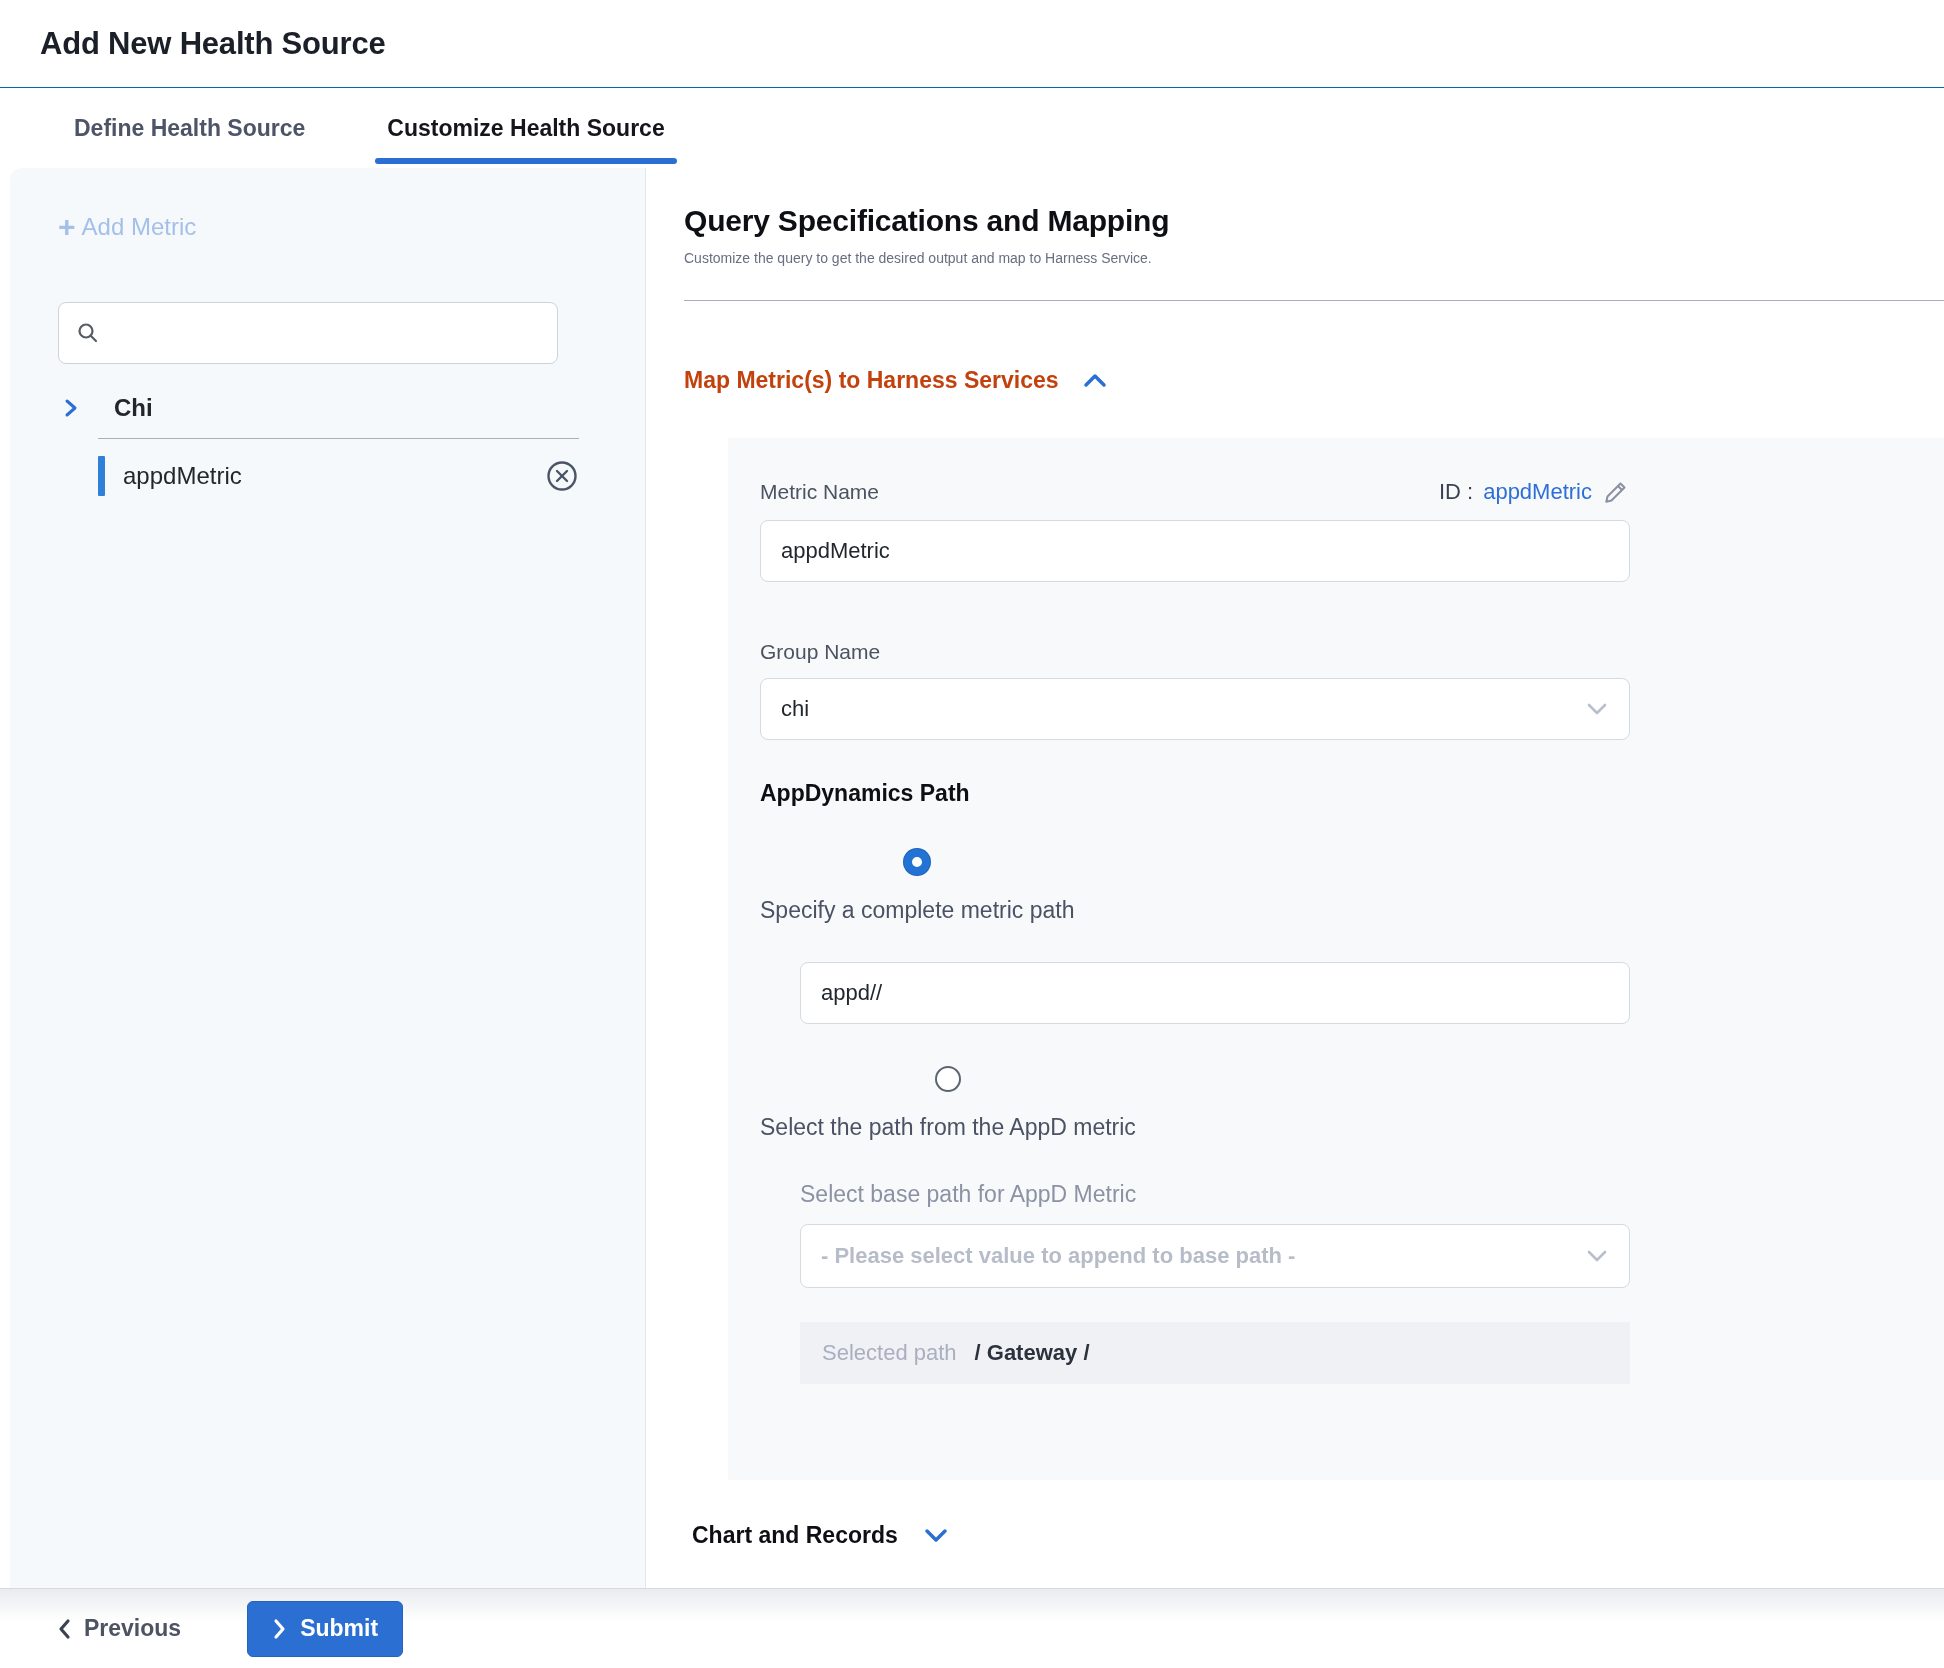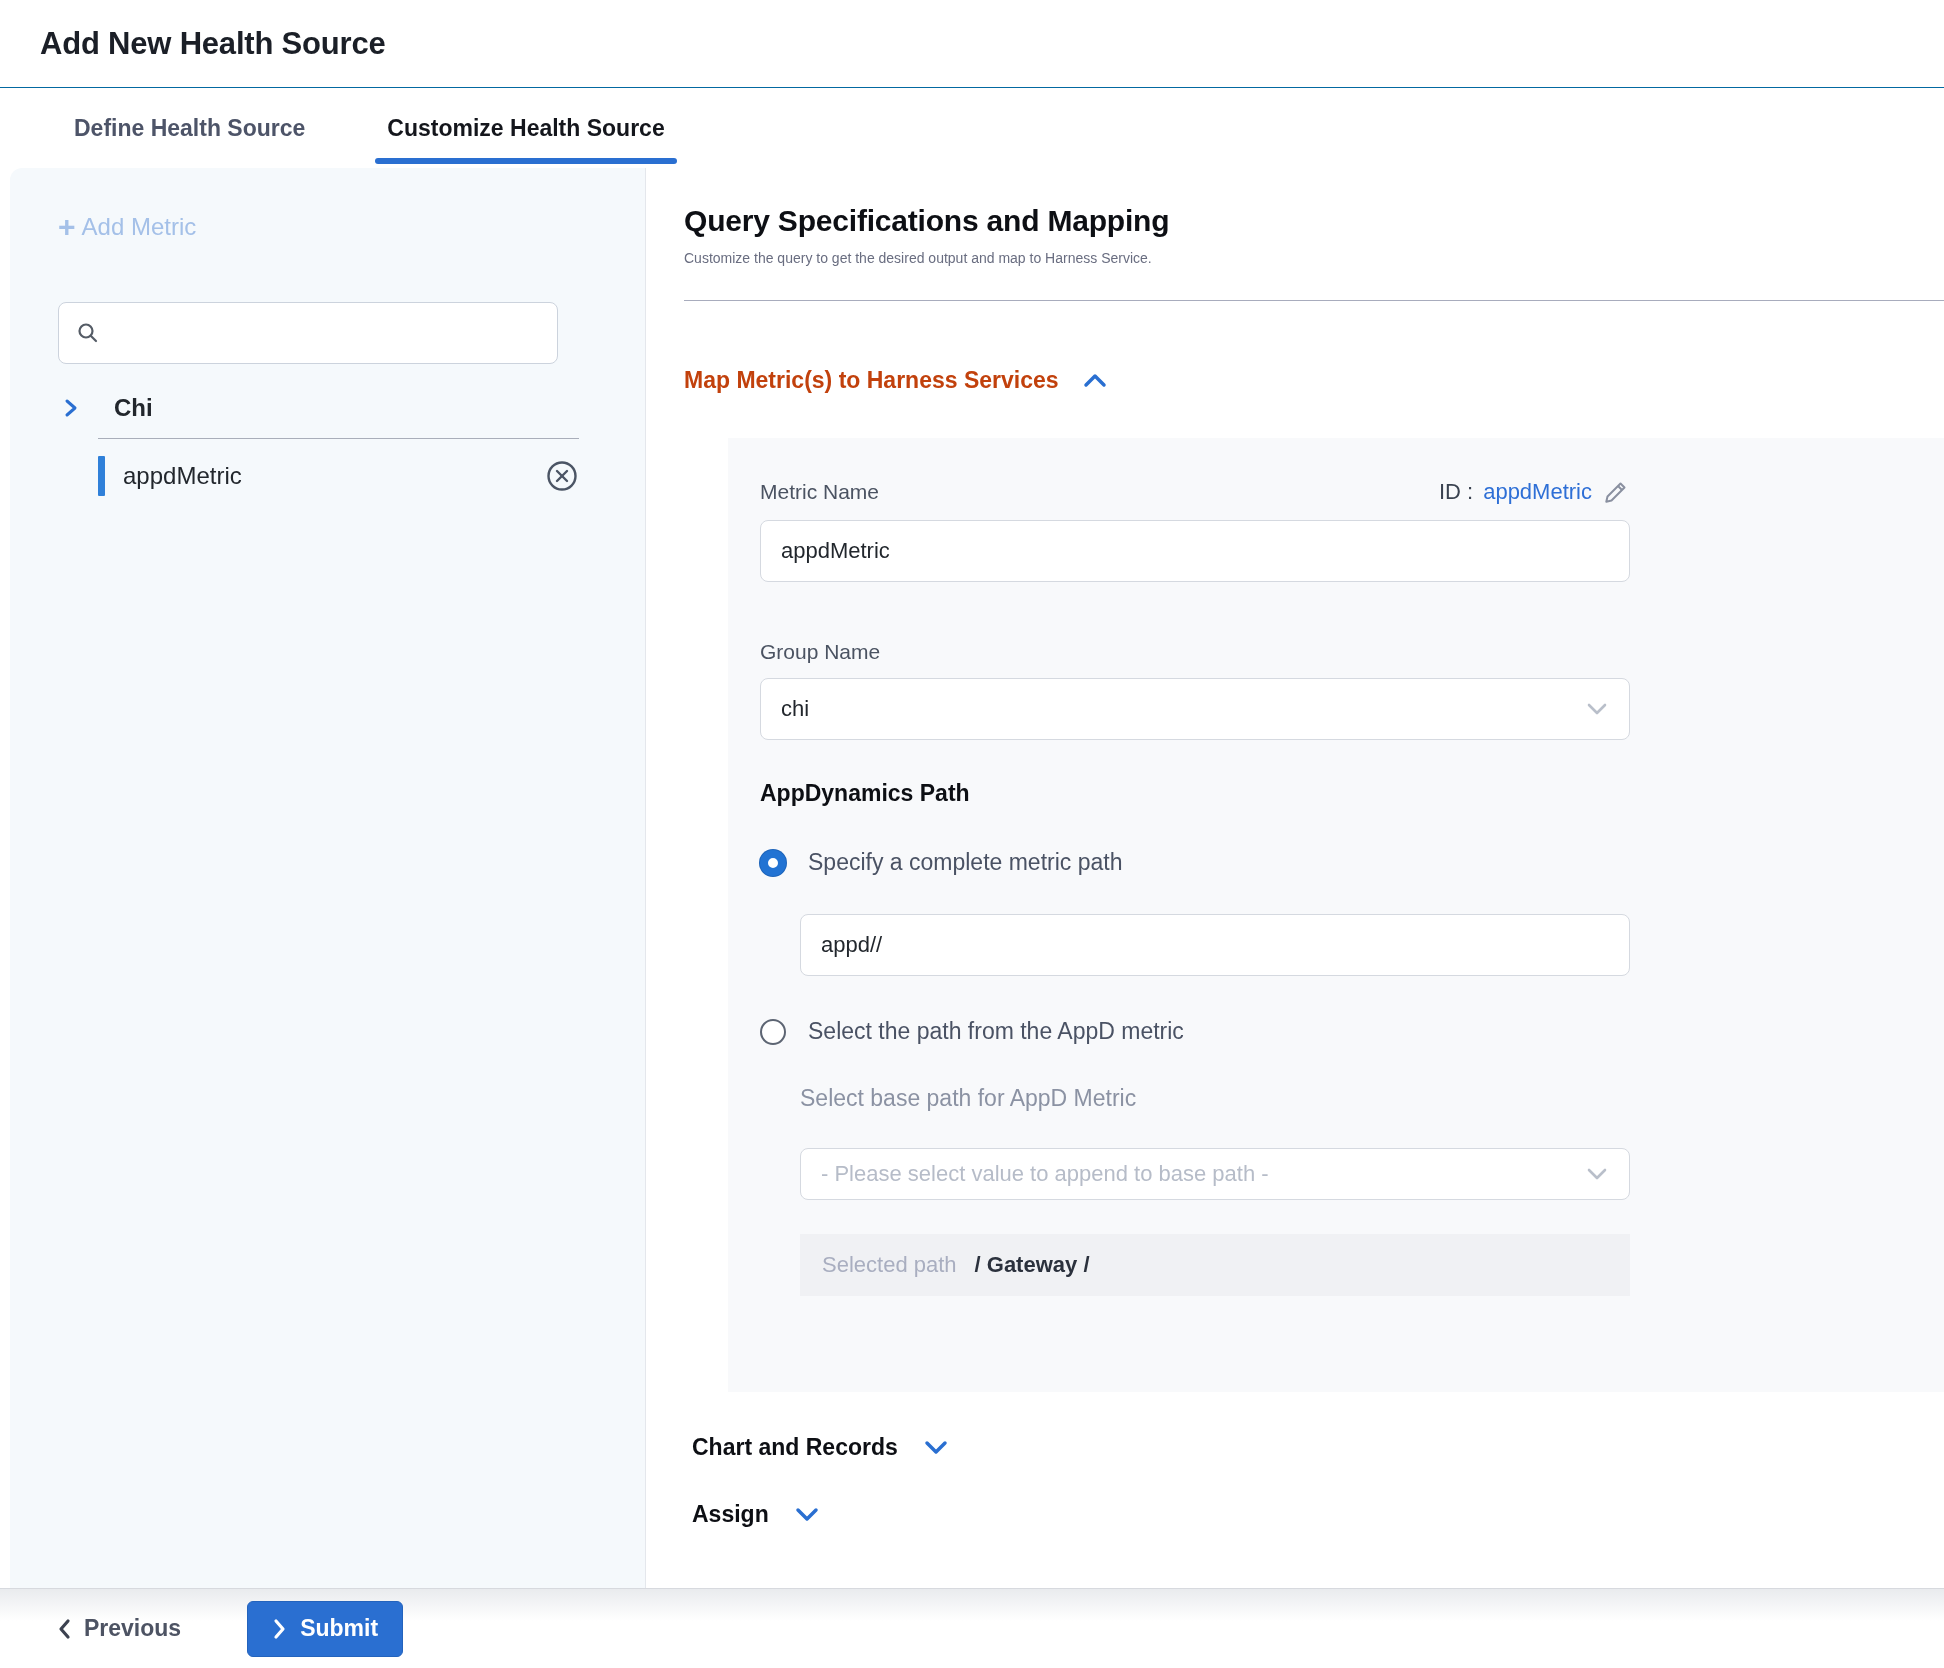--- a/index.html
+++ b/index.html
@@ -50,29 +50,29 @@
   .field-label { font-size:21px; color:#4b5362; }
   .id-chunk { display:flex; align-items:center; gap:10px; font-size:22px; }
   .id-chunk .id-static { color:#3a4250; }
   .id-chunk .id-link { color:#2e6fd6; cursor:pointer; }
   .text-input { margin-top:14px; width:870px; height:62px; border:1px solid #d5d9e0; border-radius:8px; background:#fff; font-size:22px; color:#22272d; padding:0 20px; outline:none; }
   .select { margin-top:14px; width:870px; height:62px; border:1px solid #d5d9e0; border-radius:8px; background:#fff; display:flex; align-items:center; justify-content:space-between; padding:0 20px; cursor:pointer; }
   .select .val { font-size:22px; color:#22272d; }
   .select .val.placeholder { color:#b6bcc8; }
   .gap58 { margin-top:58px; }
   .appd-head { margin-top:40px; font-size:23px; font-weight:bold; color:#0d0f14; }
-  .radio-row { margin-top:42px; display:flex; align-items:center; gap:22px; cursor:pointer; width:max-content; }
+  .radio-row { margin-top:42px; display:flex; align-items:center; gap:22px; cursor:pointer; width:max-content;flex-direction:column; }
   .radio { width:26px; height:26px; border-radius:50%; background:#fff; flex:0 0 auto; }
   .radio.on { border:8px solid #2273d3; box-shadow:0 0 0 1px #1d64ba; }
   .radio.off { border:2px solid #5d6573; }
   .radio-label { font-size:23px; color:#4a5264; }
   .indent { margin-left:40px; }
   .path-input { margin-top:38px; width:830px; height:62px; }
   .sub-label { margin-top:40px; font-size:23px; color:#8b92a3; }
-  .base-select { margin-top:36px; width:830px; height:52px; }
+  .base-select { margin-top:16px; width:830px; height:64px;font-weight:bold; }
   .selected-path { margin-top:34px; width:830px; height:62px; background:#f0f1f4; display:flex; align-items:center; padding:0 22px; gap:18px; }
   .selected-path .sp-label { font-size:22px; color:#a9aec0; }
   .selected-path .sp-value { font-size:22px; font-weight:600; color:#2b313d; }
 
   .toggle-row { display:flex; align-items:center; gap:24px; cursor:pointer; width:max-content; }
   .toggle-row .t { font-size:23px; font-weight:bold; color:#0d0f14;margin-left:8px; }
   .mt42 { margin-top:42px; }
   .mt40 { margin-top:40px; }
 
   

